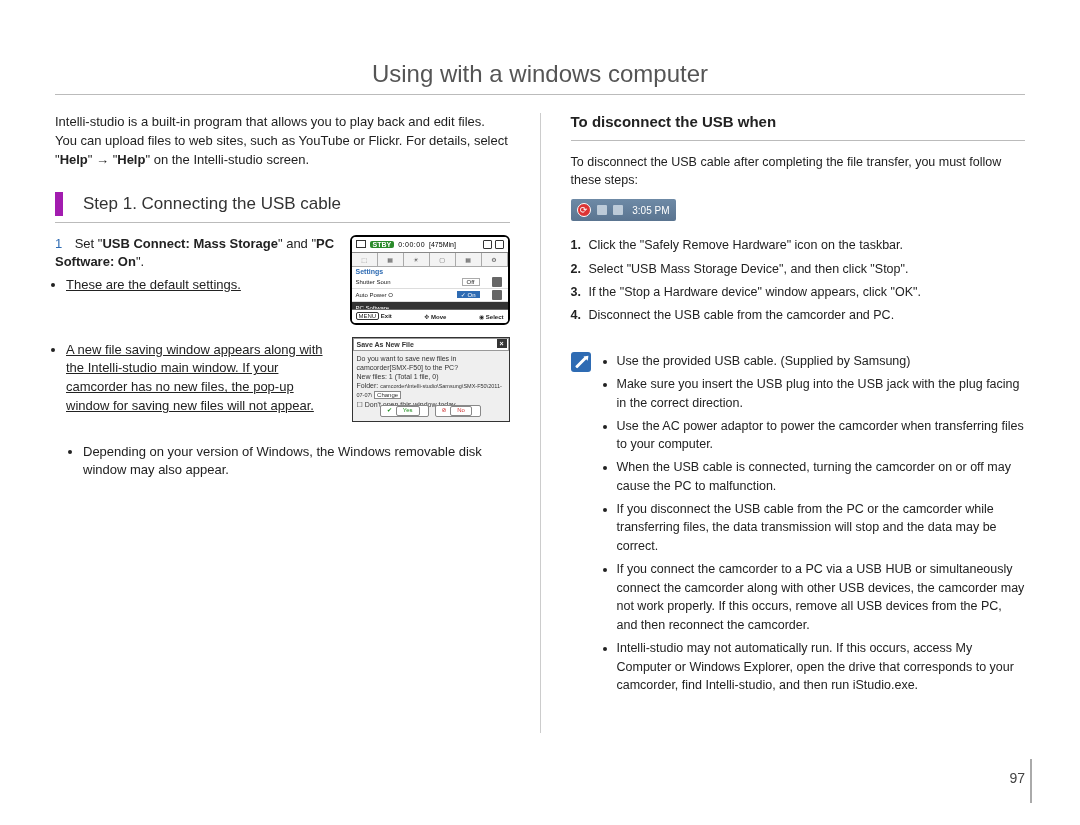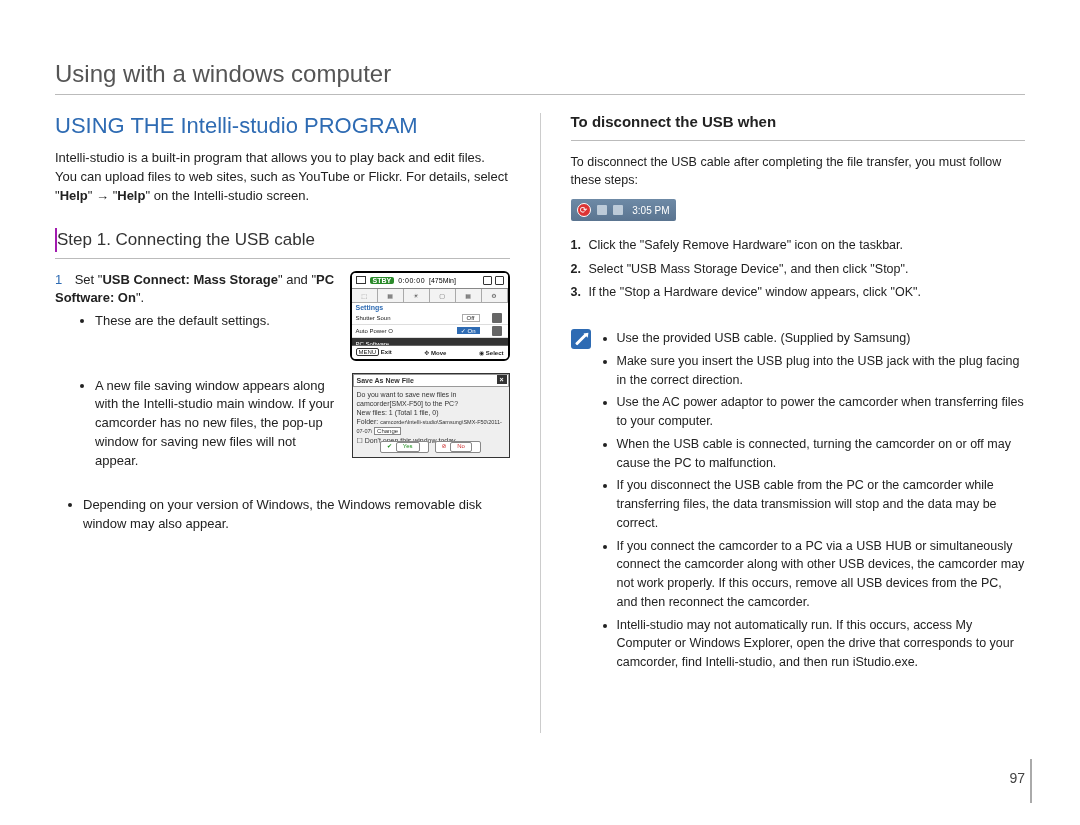--- a/index.html
+++ b/index.html
@@ -4,21 +4,21 @@
 <style>
   * { box-sizing: border-box; margin: 0; padding: 0; }
   html, body { width: 1080px; height: 825px; background: #fff; font-family: Arial, Helvetica, sans-serif; color: #222; }
   .page {
     position: relative;
     width: 1080px;
     height: 825px;
     padding: 60px 55px 40px 55px;
   }
   .header {
-    text-align: left;
+    text-align: center;
     font-size: 24px;
     font-weight: 400;
     color: #555;
     padding-bottom: 6px;
     border-bottom: 1px solid #bbb;
     margin-bottom: 18px;
   }
   .columns {
     display: flex;
     gap: 30px;
@@ -38,32 +38,32 @@
     font-weight: 400;
     margin-bottom: 10px;
   }
   .intro {
     font-size: 13px;
     line-height: 1.45;
     margin-bottom: 22px;
   }
   .intro b { font-weight: bold; }
   .step-heading {
-    border-left: 2px solid #a21caf;
-    padding: 2px 0 2px 0;
+    border-left: 8px solid #a21caf;
+    padding: 2px 0 2px 20px;
     font-size: 17px;
     color: #333;
     margin-bottom: 6px;
     font-weight: 400;
   }
   .hr { height: 1px; background: #bbb; margin-bottom: 12px; }
   .step-row { display: flex; gap: 14px; margin-bottom: 12px; }
   .step-text { flex: 1; font-size: 13px; line-height: 1.45; }
   .step-text .num { color: #2e6bb3; font-weight: 400; display: inline-block; width: 16px; vertical-align: top; }
-  .step-text ul { list-style: disc; margin-left: 40px; margin-top: 4px; font-size: 13px; }
+  .step-text ul { list-style: disc; margin-left: 11px; margin-top: 4px; font-size: 13px; text-decoration: underline; }
   .step-text li { margin-bottom: 4px; }
   .screenshot-a {
     width: 160px; height: 90px;
     background: linear-gradient(#fff,#fff);
     border: 2px solid #000; border-radius: 6px;
     position: relative; overflow: hidden;
     font-size: 8px;
   }
   .screenshot-a .topbar { background:#fff; height:16px; display:flex; align-items:center; padding:0 4px; gap:4px; border-bottom:1px solid #888; }
   .screenshot-a .stby { background:#2a8a2a; color:#fff; font-weight:bold; padding:0 3px; border-radius:2px; font-size:7px; }
@@ -153,21 +153,20 @@
 <body>
 
 <div class="page">
 
   <div class="header">Using with a windows computer</div>
 
   <div class="columns">
 
     <div class="col col-left">
 
-      <div class="section-title-blue">USING THE Intelli-studio PROGRAM</div>
 
       <p class="intro">
         <span>Intelli-studio is a built-in program that allows you to play back and edit files. You can upload files to web sites, such as YouTube or Flickr. For details, select "</span><b>Help</b><span>" → "</span><b>Help</b><span>" on the Intelli-studio screen.</span>
       </p>
 
       <div class="step-heading">Step 1. Connecting the USB cable</div>
       <div class="hr"></div>
 
       <div class="step-row">
         <div class="step-text">
@@ -272,20 +271,24 @@
           <span>Click the "</span><b>Safely Remove Hardware</b><span>" icon on the taskbar.</span>
         </li>
         <li>
           <span class="n">2.</span>
           <span>Select "</span><b>USB Mass Storage Device</b><span>", and then click "</span><b>Stop</b><span>".</span>
         </li>
         <li>
           <span class="n">3.</span>
           <span>If the "</span><b>Stop a Hardware device</b><span>" window appears, click "</span><b>OK</b><span>".</span>
         </li>
+        <li>
+          <span class="n">4.</span>
+          <span>Disconnect the USB cable from the camcorder and PC.</span>
+        </li>
       </ol>
 
       <div class="note-box">
         <div class="note-icon">
             <div class="pen"></div>
           </div>
         <ul class="note-list">
           <li>Use the provided USB cable. (Supplied by Samsung)</li>
           <li>Make sure you insert the USB plug into the USB jack with the plug facing in the correct direction.</li>
           <li>Use the AC power adaptor to power the camcorder when transferring files to your computer.</li>

